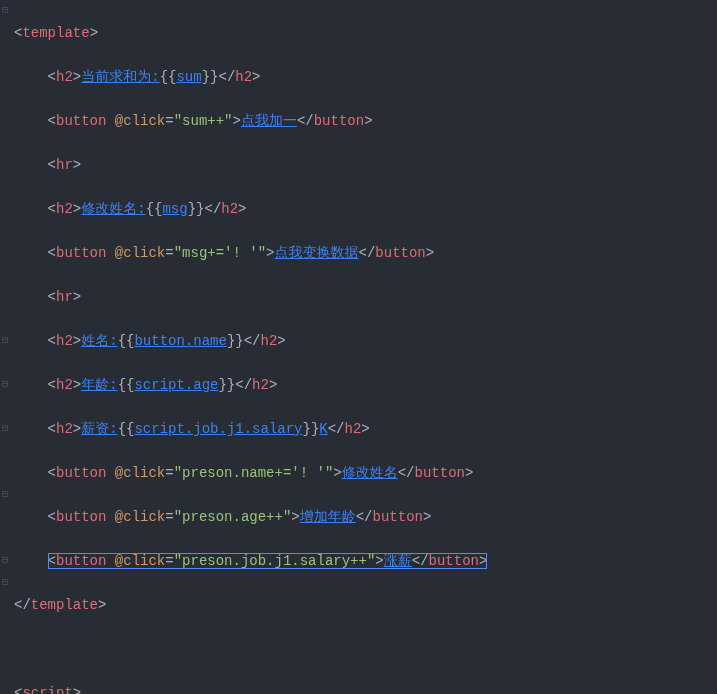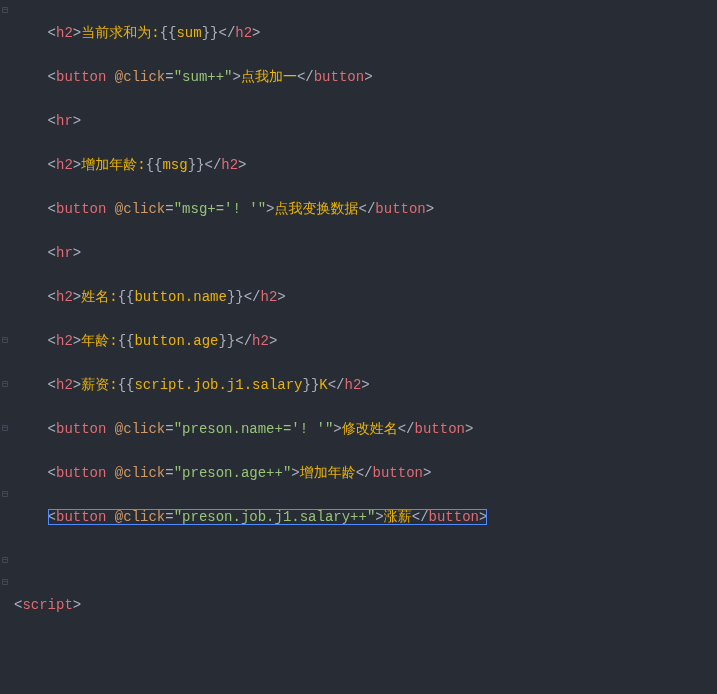--- a/index.html
+++ b/index.html
@@ -41,21 +41,21 @@
   }
   .sel {
     outline: 1px solid #528bff;
     outline-offset: -1px;
   }
   
   .punc   { color: #abb2bf; }
   .tag    { color: #e06c75; }
   .attr   { color: #d19a66; margin-top: 15px; }
   .str    { color: #98c379; }
-  .plain  { color: #eab308; }
+  .plain  { color: #3b82f6; text-decoration: underline; }
 </style>
 </head>
 <body>
 
 <div class="editor">
   <div class="gutter">
     <div class="f">⊟</div>
     <div class="f"></div>
       <div class="f"></div>
       <div class="f"></div>
@@ -82,32 +82,34 @@
       <div class="f"></div>
     <div class="f">⊟</div>
     <div class="f">⊟</div>
     <div class="f"></div>
       <div class="f"></div>
       <div class="f"></div>
       <div class="f"></div>
   </div>
 
   <div class="code">
+<div class="line"><span class="punc">&lt;</span><span class="tag">template</span><span class="punc">&gt;</span></div>
 <div class="line"><span>    </span><span class="punc">&lt;</span><span class="tag">h2</span><span class="punc">&gt;</span><span class="plain">当前求和为:</span><span class="punc">{{</span><span class="plain">sum</span><span class="punc">}}</span><span class="punc">&lt;/</span><span class="tag">h2</span><span class="punc">&gt;</span></div>
 <div class="line"><span>    </span><span class="punc">&lt;</span><span class="tag">button</span><span> </span><span class="attr">@click</span><span class="punc">=</span><span class="str">"</span><span class="str">sum++</span><span class="str">"</span><span class="punc">&gt;</span><span class="plain">点我加一</span><span class="punc">&lt;/</span><span class="tag">button</span><span class="punc">&gt;</span></div>
 <div class="line"><span>    </span><span class="punc">&lt;</span><span class="tag">hr</span><span class="punc">&gt;</span></div>
-<div class="line"><span>    </span><span class="punc">&lt;</span><span class="tag">h2</span><span class="punc">&gt;</span><span class="plain">增加年龄:</span><span class="punc">{{</span><span class="plain">msg</span><span class="punc">}}</span><span class="punc">&lt;/</span><span class="tag">h2</span><span class="punc">&gt;</span></div>
+<div class="line"><span>    </span><span class="punc">&lt;</span><span class="tag">h2</span><span class="punc">&gt;</span><span class="plain">修改姓名:</span><span class="punc">{{</span><span class="plain">msg</span><span class="punc">}}</span><span class="punc">&lt;/</span><span class="tag">h2</span><span class="punc">&gt;</span></div>
 <div class="line"><span>    </span><span class="punc">&lt;</span><span class="tag">button</span><span> </span><span class="attr">@click</span><span class="punc">=</span><span class="str">"</span><span class="str">msg+='! '</span><span class="str">"</span><span class="punc">&gt;</span><span class="plain">点我变换数据</span><span class="punc">&lt;/</span><span class="tag">button</span><span class="punc">&gt;</span></div>
 <div class="line"><span>    </span><span class="punc">&lt;</span><span class="tag">hr</span><span class="punc">&gt;</span></div>
 <div class="line"><span>    </span><span class="punc">&lt;</span><span class="tag">h2</span><span class="punc">&gt;</span><span class="plain">姓名:</span><span class="punc">{{</span><span class="plain">button.name</span><span class="punc">}}</span><span class="punc">&lt;/</span><span class="tag">h2</span><span class="punc">&gt;</span></div>
-<div class="line"><span>    </span><span class="punc">&lt;</span><span class="tag">h2</span><span class="punc">&gt;</span><span class="plain">年龄:</span><span class="punc">{{</span><span class="plain">button.age</span><span class="punc">}}</span><span class="punc">&lt;/</span><span class="tag">h2</span><span class="punc">&gt;</span></div>
+<div class="line"><span>    </span><span class="punc">&lt;</span><span class="tag">h2</span><span class="punc">&gt;</span><span class="plain">年龄:</span><span class="punc">{{</span><span class="plain">script.age</span><span class="punc">}}</span><span class="punc">&lt;/</span><span class="tag">h2</span><span class="punc">&gt;</span></div>
 <div class="line"><span>    </span><span class="punc">&lt;</span><span class="tag">h2</span><span class="punc">&gt;</span><span class="plain">薪资:</span><span class="punc">{{</span><span class="plain">script.job.j1.salary</span><span class="punc">}}</span><span class="plain">K</span><span class="punc">&lt;/</span><span class="tag">h2</span><span class="punc">&gt;</span></div>
 <div class="line"><span>    </span><span class="punc">&lt;</span><span class="tag">button</span><span> </span><span class="attr">@click</span><span class="punc">=</span><span class="str">"</span><span class="str">preson.name+='! '</span><span class="str">"</span><span class="punc">&gt;</span><span class="plain">修改姓名</span><span class="punc">&lt;/</span><span class="tag">button</span><span class="punc">&gt;</span></div>
 <div class="line"><span>    </span><span class="punc">&lt;</span><span class="tag">button</span><span> </span><span class="attr">@click</span><span class="punc">=</span><span class="str">"</span><span class="str">preson.age++</span><span class="str">"</span><span class="punc">&gt;</span><span class="plain">增加年龄</span><span class="punc">&lt;/</span><span class="tag">button</span><span class="punc">&gt;</span></div>
 <div class="line"><span>    </span><span class="sel"><span class="punc">&lt;</span><span class="tag">button</span><span> </span><span class="attr">@click</span><span class="punc">=</span><span class="str">"</span><span class="str">preson.job.j1.salary++</span><span class="str">"</span><span class="punc">&gt;</span><span class="plain">涨薪</span><span class="punc">&lt;/</span><span class="tag">button</span><span class="punc">&gt;</span></span></div>
+<div class="line"><span class="punc">&lt;/</span><span class="tag">template</span><span class="punc">&gt;</span></div>
 <div class="line"></div>
 <div class="line"><span class="punc">&lt;</span><span class="tag">script</span><span class="punc">&gt;</span></div>
 
 
 
 
 
 
 
 

